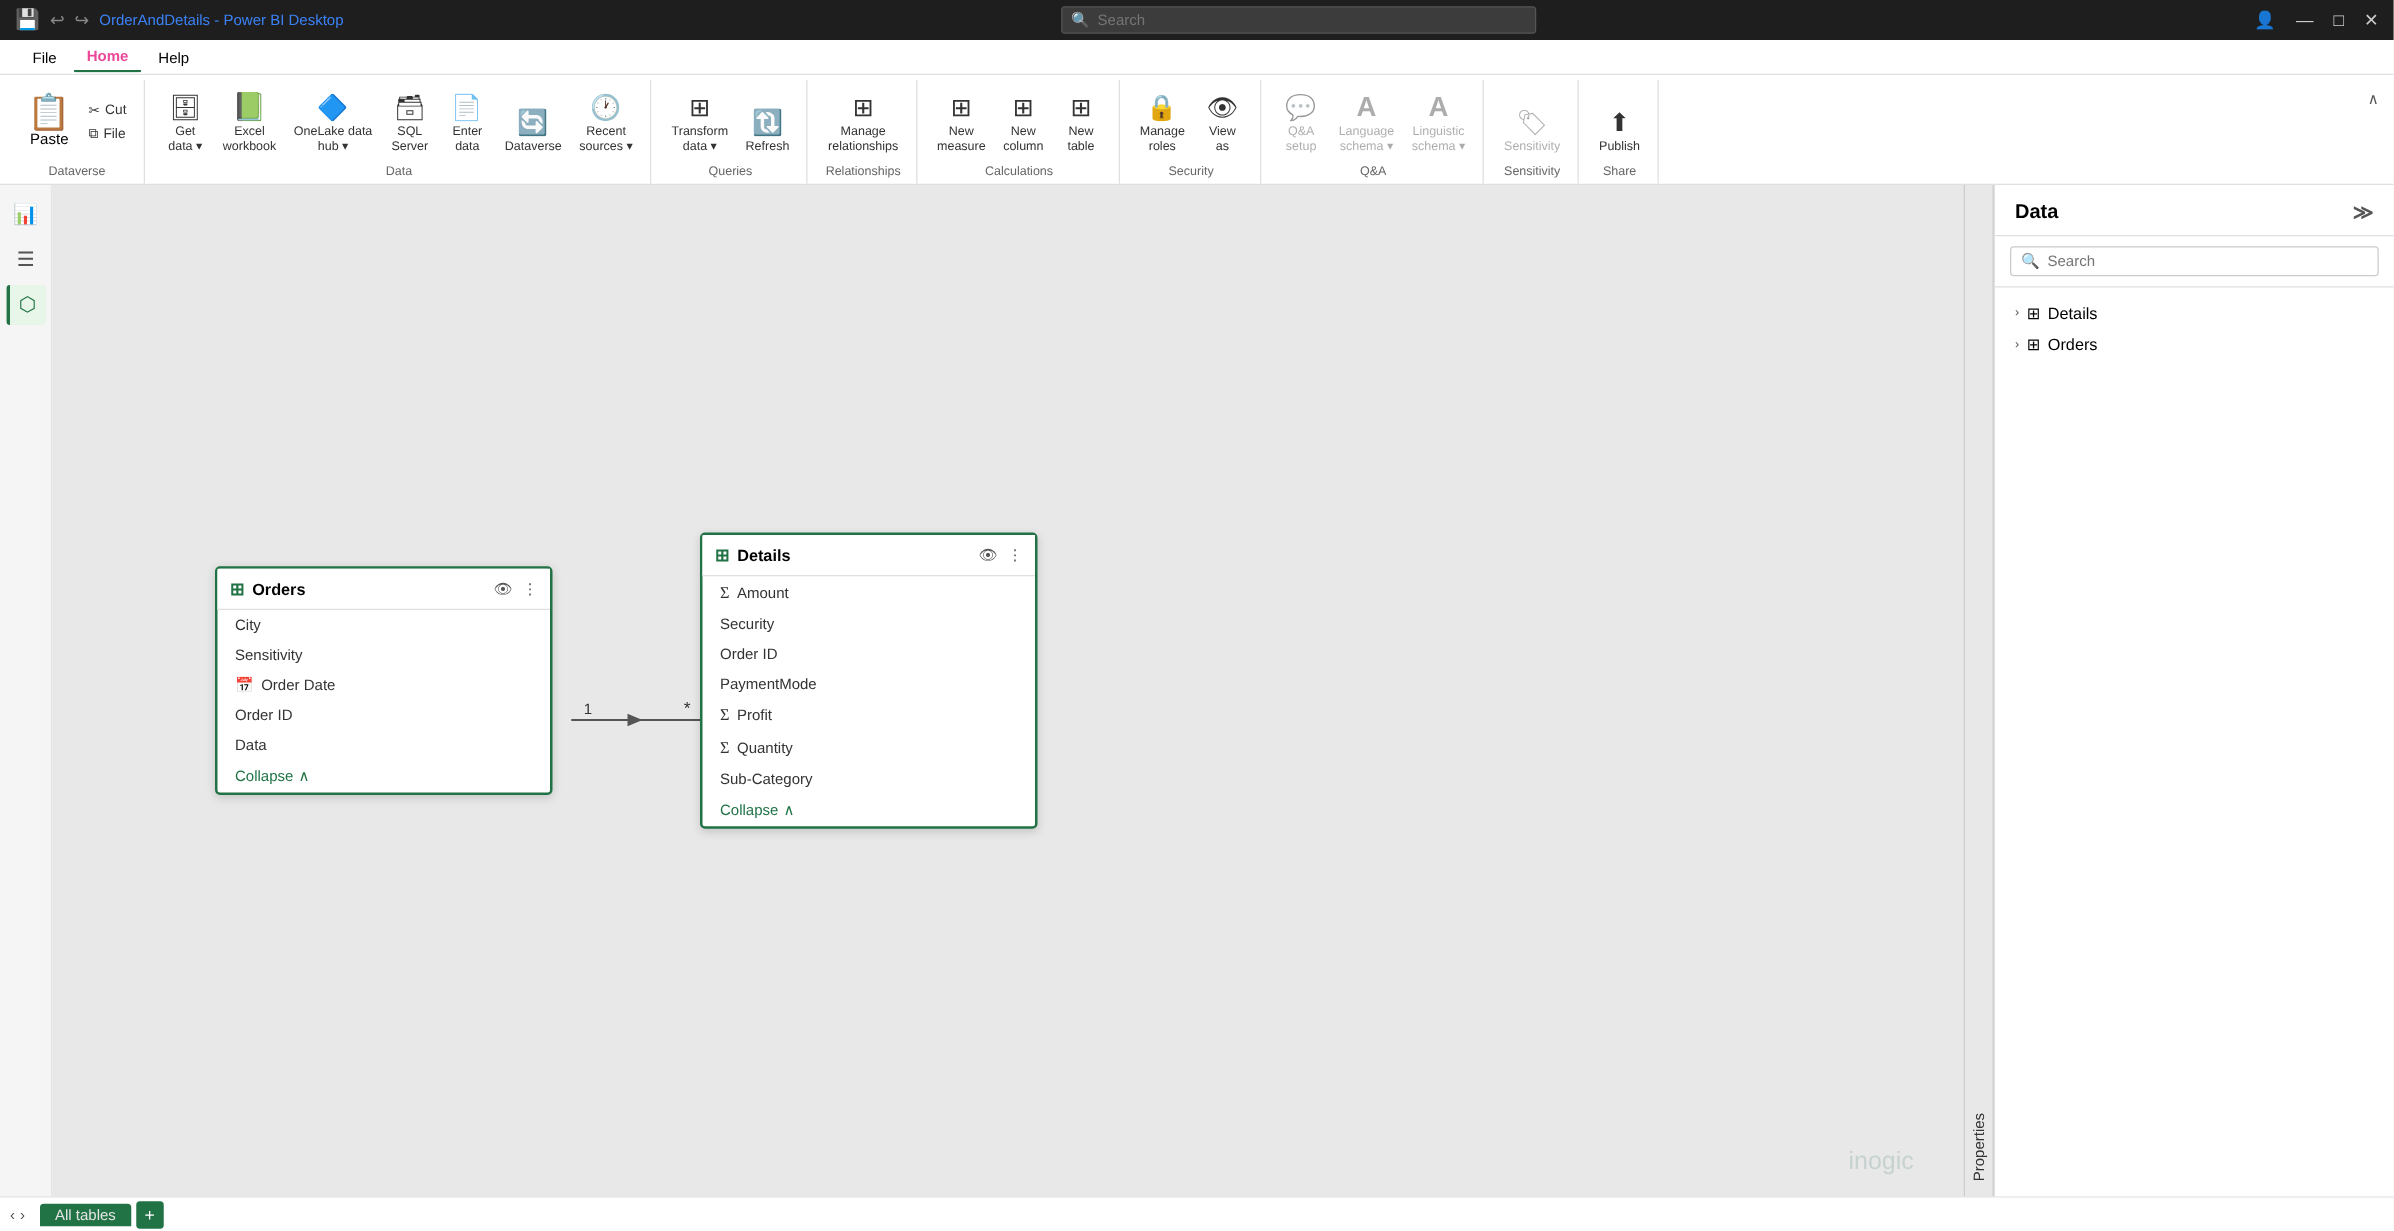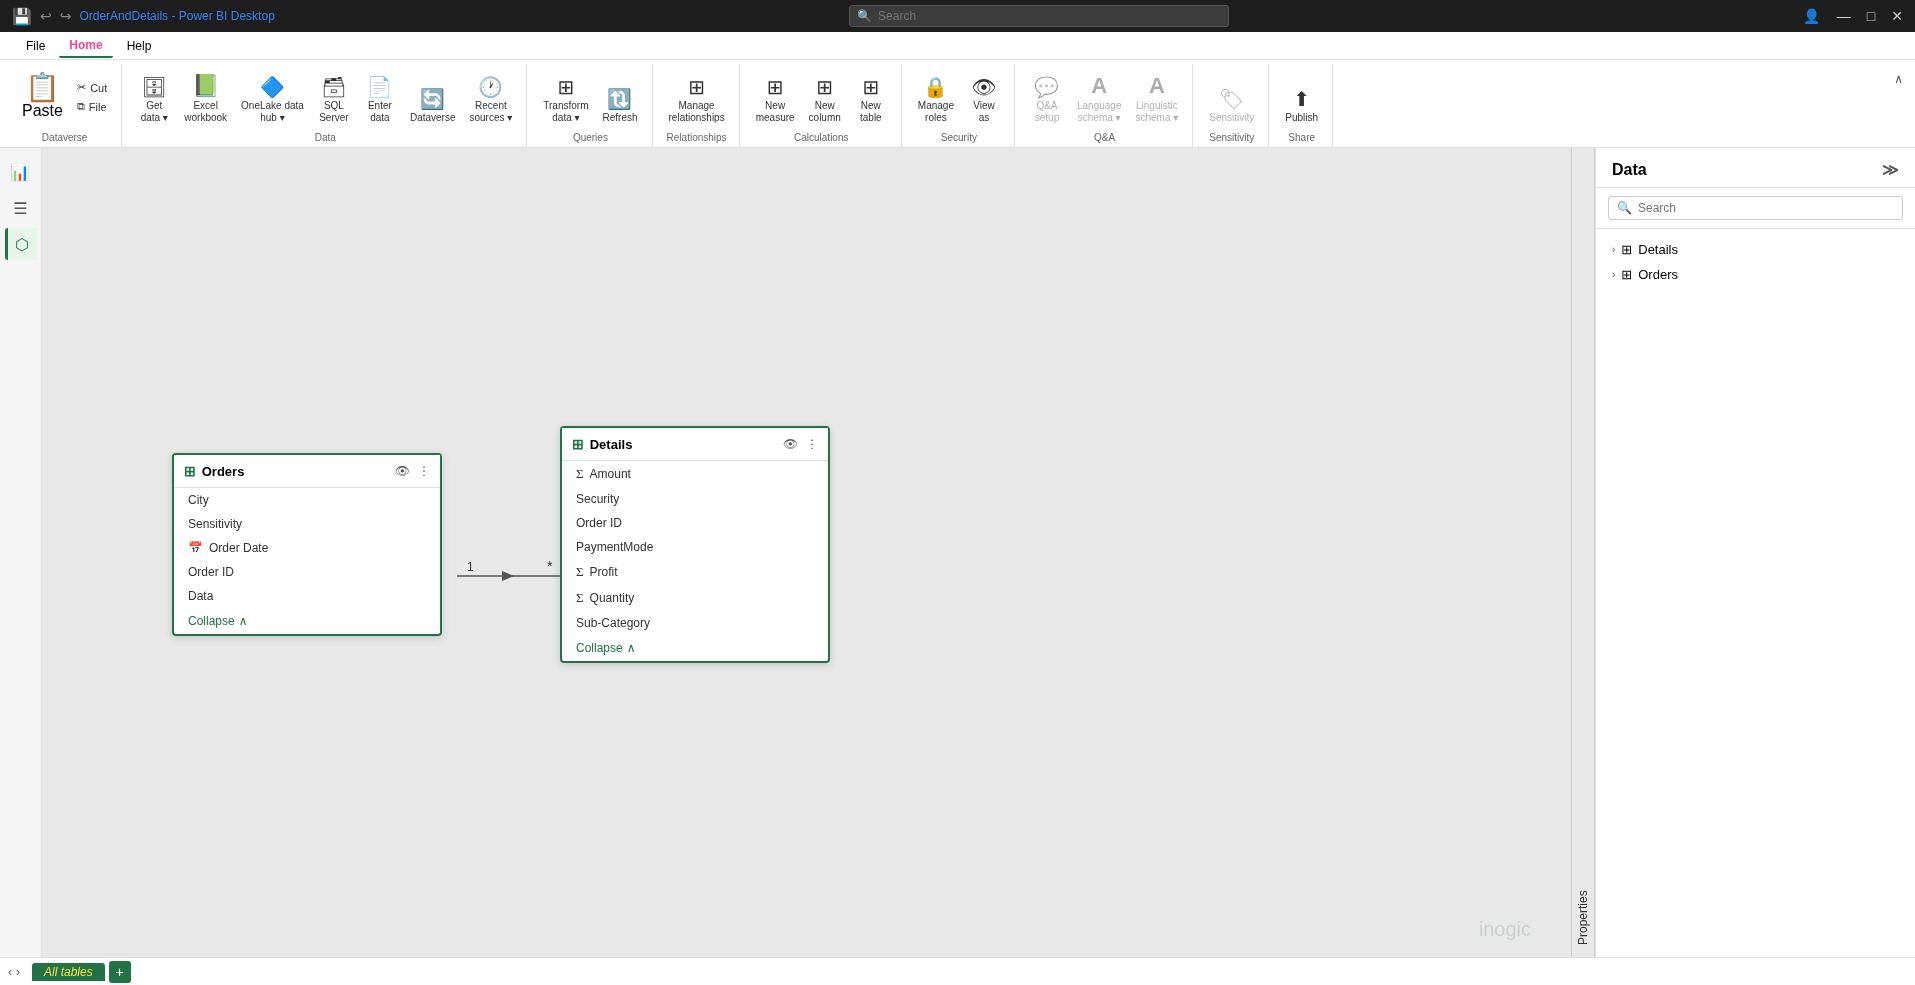--- a/index.html
+++ b/index.html
@@ -262,26 +262,25 @@
       height: 28px;
       background: #fff;
       border-top: 1px solid #e0e0e0;
       display: flex;
       align-items: center;
       padding: 0 8px;
       gap: 4px;
     }
     .bottom-tab {
       background: #217346;
-      color: #fde047;
+      color: #e5e5e5;
       padding: 2px 12px;
       border-radius: 3px 3px 0 0;
       font-size: 12px;
       cursor: pointer;
-      font-style: italic;
     }
     .add-tab {
       width: 22px;
       height: 22px;
       background: #217346;
       color: #fff;
       border-radius: 3px;
       display: flex;
       align-items: center;
       justify-content: center;
@@ -351,21 +350,21 @@
   <span class="menu-item active">Home</span>
   <span class="menu-item">Help</span>
 </div>
 
 <div class="ribbon">
 
   <div class="ribbon-group">
     <div class="ribbon-buttons" style="align-items:stretch;gap:2px;">
       <div style="display:flex;flex-direction:column;align-items:center;justify-content:center;padding:2px 6px;cursor:pointer;border-radius:3px;">
         <span style="font-size:28px;line-height:1;">📋</span>
-        <span style="font-size:16px;">Paste</span>
+        <span style="font-size:12px;">Paste</span>
       </div>
       <div style="display:flex;flex-direction:column;justify-content:center;gap:2px;">
         <button class="ribbon-btn-small">
           <span>✂</span>
           <span>Cut</span>
         </button>
         <button class="ribbon-btn-small">
           <span>⧉</span>
           <span>File</span>
         </button>

